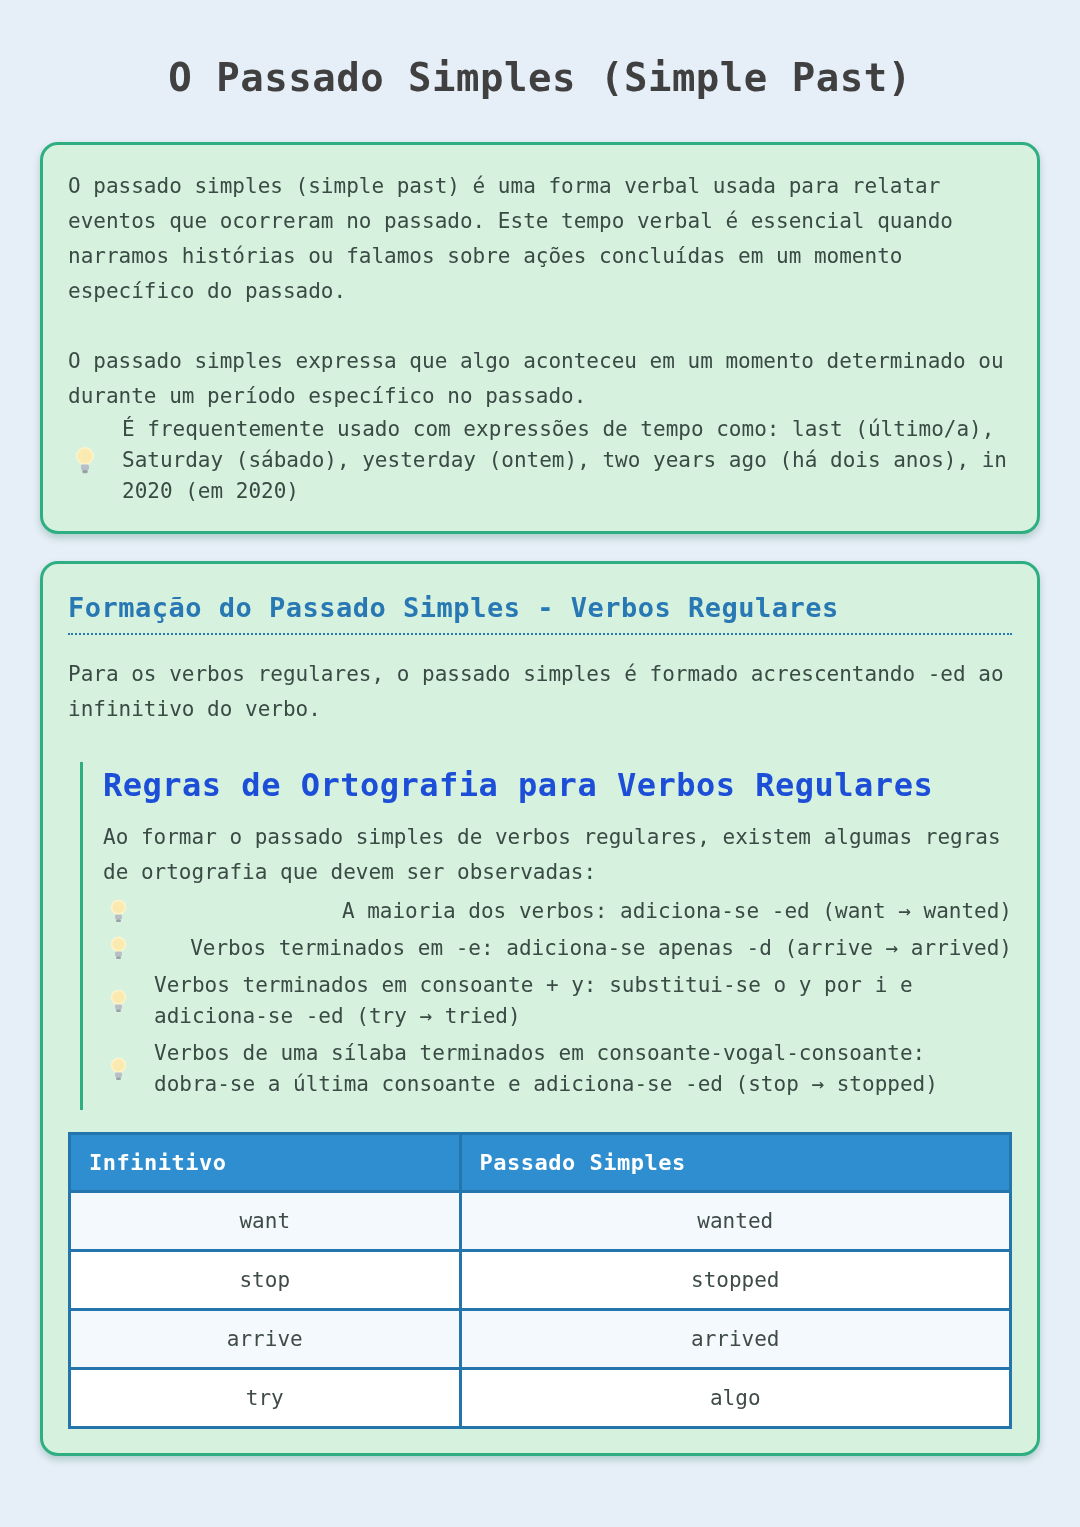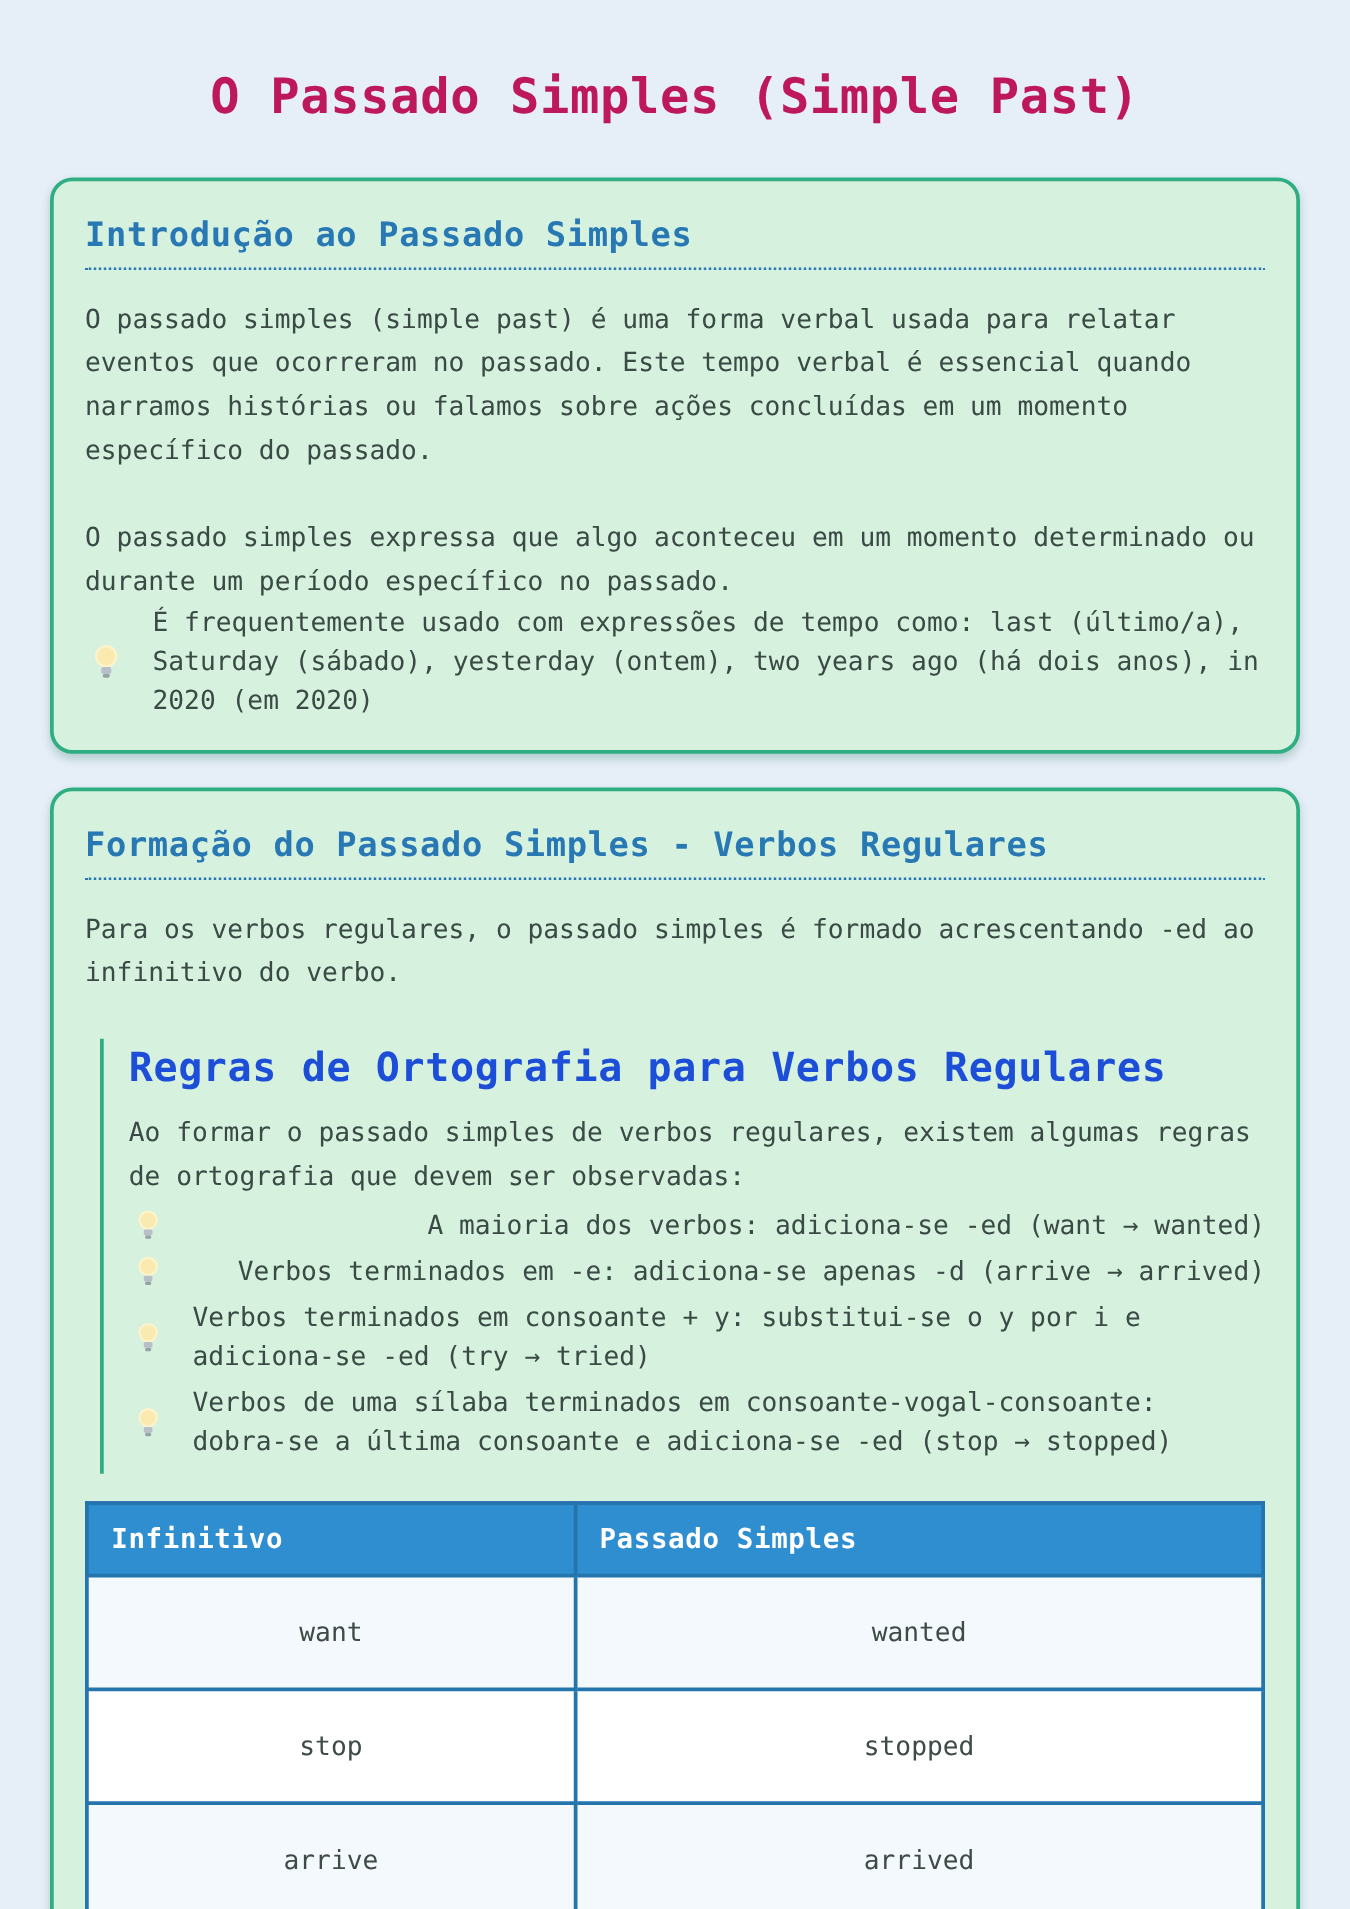--- a/index.html
+++ b/index.html
@@ -11,21 +11,21 @@
   }
 
   .page {
     width: 1080px;
     min-height: 1527px;
     padding: 55px 40px 60px;
   }
 
   h1.page-title {
     text-align: center;
-    color: #be185d;
+    color: #404040;
     font-size: 39px;
     font-weight: bold;
     margin-bottom: 42px;
     letter-spacing: 0.5px;
   }
 
   .card {
     background: #d6f1de;
     border: 3px solid #2fae82;
     border-radius: 18px;
@@ -95,35 +95,34 @@
     text-align: left;
     padding: 15px 18px;
     border: 3px solid #2575ad;
     letter-spacing: 0.5px;
   }
   table.verbs-table th.col-infinitive { width: 41.5%; }
   table.verbs-table td {
     color: #3f4c46;
     font-size: 21px;
     text-align: center;
-    padding: 32px 10px;
+    padding: 16px 10px;
     border: 3px solid #2575ad;
   }
   table.verbs-table tbody tr:nth-child(odd)  { background: #f4f9fd; }
   table.verbs-table tbody tr:nth-child(even) { background: #ffffff; }
 </style>
 </head>
 <body>
 
 <div class="page">
 
   <h1 class="page-title">O Passado Simples (Simple Past)</h1>
 
   <section class="card">
-    <h2 class="card-heading">Introdução ao Passado Simples</h2>
 
     <p class="body-text">O passado simples (simple past) é uma forma verbal usada para relatar eventos que ocorreram no passado. Este tempo verbal é essencial quando narramos histórias ou falamos sobre ações concluídas em um momento específico do passado.</p>
     <p class="body-text" style="margin-bottom:0;">O passado simples expressa que algo aconteceu em um momento determinado ou durante um período específico no passado.</p>
 
     <div class="tip">
       <span class="bulb">
         <svg width="22" height="30" viewBox="0 0 22 30" aria-hidden="true">
           <circle cx="11" cy="10" r="9" fill="#fdf3cb"></circle>
           <circle cx="11" cy="10" r="7" fill="#faeab0"></circle>
           <rect x="7" y="18.5" width="8" height="5.5" rx="1.5" fill="#b9bfc6"></rect>

